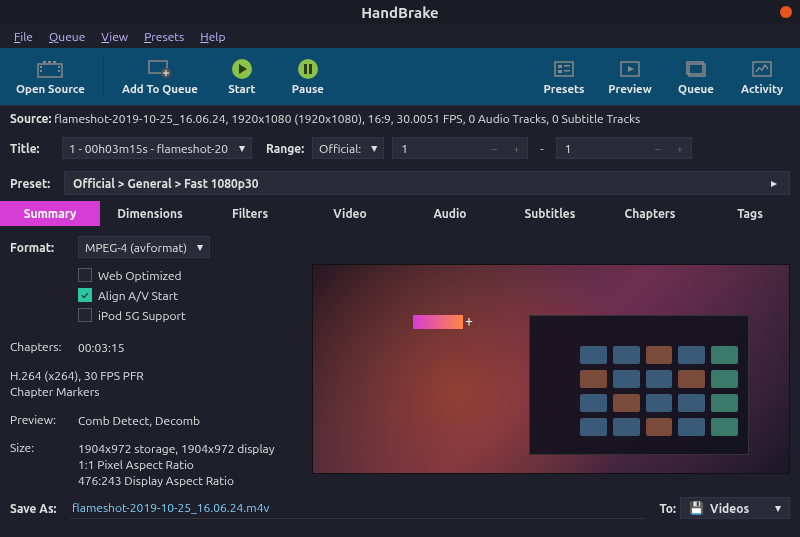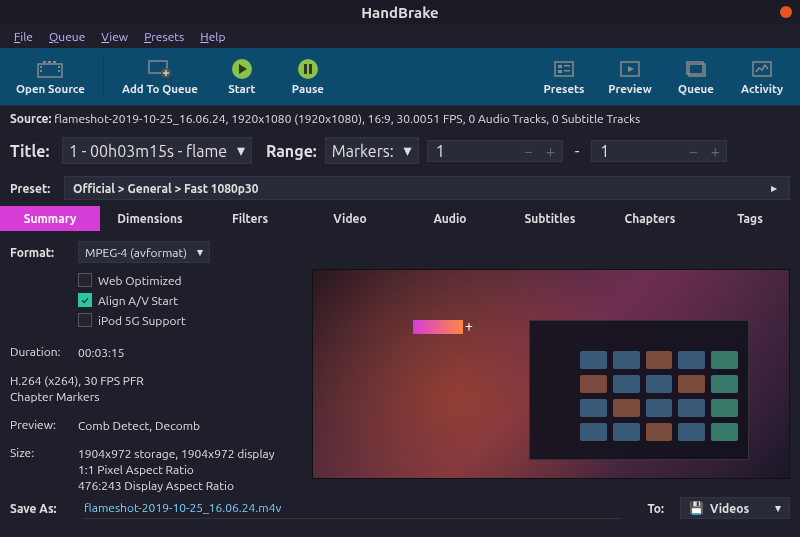--- a/index.html
+++ b/index.html
@@ -15,21 +15,21 @@
 
 .toolbar { height: 58px; display: flex; align-items: center; padding: 4px 6px; gap: 2px; background: #0c4a6e; border-bottom: 1px solid #2a2b38; }
 .tool-btn { display: flex; flex-direction: column; align-items: center; justify-content: center; padding: 4px 10px; min-width: 64px; cursor: default; font-weight: bold; font-size: 11.5px; color: #e8e8e8; }
 .tool-btn .ticon { width: 28px; height: 22px; display: flex; align-items: center; justify-content: center; margin-bottom: 2px; }
 .tool-spacer { flex: 1; }
 .tool-sep { width: 1px; height: 40px; background: #2f3040; margin: 0 6px; }
 
 .source-row { padding: 6px 10px; font-size: 12px; }
 .source-row b { font-weight: bold; }
 
-.row { display: flex; align-items: center; padding: 6px 10px; gap: 8px; font-size: 16px; }
+.row { display: flex; align-items: center; padding: 6px 10px; gap: 8px; font-size: 12px; }
 .label-b { font-weight: bold; min-width: 44px; }
 .select { background: #2a2b38; border: 1px solid #333546; padding: 3px 6px; display: flex; align-items: center; gap: 6px; }
 .select .chev { margin-left: 4px; }
 .seg { background: #2a2b38; border: 1px solid #333546; height: 22px; display: flex; align-items: center; }
 .seg .txt { padding: 0 8px; min-width: 90px; }
 .seg .btn { width: 22px; text-align: center; color: #666; }
 .dash { padding: 0 4px; }
 
 .preset-row { display: flex; align-items: center; padding: 6px 10px; gap: 10px; }
 .preset-bar { flex: 1; background: #2a2b38; border: 1px solid #333546; padding: 4px 8px; display: flex; align-items: center; }
@@ -58,21 +58,21 @@
 .preview { width: 100%; height: 210px; background: linear-gradient(135deg, #2a1820 0%, #4a2838 25%, #6a3048 50%, #3a2438 75%, #1a1828 100%); border: 1px solid #111; position: relative; overflow: hidden; }
 .preview::before { content:''; position:absolute; inset:0; background: radial-gradient(circle at 30% 60%, rgba(200,80,40,0.5), transparent 50%), radial-gradient(circle at 70% 40%, rgba(120,40,100,0.4), transparent 50%); }
 .preview-window { position: absolute; right: 40px; top: 50px; width: 220px; height: 140px; background: rgba(20,18,30,0.92); border: 1px solid #333; }
 .preview-grid { display: grid; grid-template-columns: repeat(5, 1fr); gap: 6px; padding: 30px 10px 10px 50px; }
 .preview-grid div { height: 18px; background: #3a5a7a; border-radius: 2px; }
 .preview-grid div:nth-child(3n) { background: #7a4a3a; }
 .preview-grid div:nth-child(5n) { background: #3a7a6a; }
 .preview-accent { position:absolute; left:100px; top:50px; width:50px; height:14px; background: linear-gradient(90deg,#d63cd6,#ff8844); }
 .preview-plus { position:absolute; left:152px; top:48px; color:#fff; font-size:14px; }
 
-.bottom { position: absolute; bottom: 12px; left: 0; right: 0; padding: 6px 10px; display: flex; align-items: center; gap: 16px; }
+.bottom { position: absolute; bottom: 12px; left: 0; right: 0; padding: 6px 10px; display: flex; align-items: center; gap: 4px; }
 .save-input { flex: 1; background: #1e1f2a; border: none; padding: 4px 2px; color: #7dd3fc; font-size: 12px; border-bottom: 1px solid #333; }
 .to-label { font-weight: bold; margin-left: 10px; }
 .dest { background: #2a2b38; border: 1px solid #333546; padding: 3px 8px; display: flex; align-items: center; gap: 6px; min-width: 110px; }
 .dest .disk { color: #4a8ad0; }
 
 svg { display: block; }
 </style>
 </head>
 <body>
 
@@ -181,21 +181,21 @@
 </div>
 
 <div class="row">
   <span class="label-b">Title:</span>
   <div class="select" style="width:190px">
     <span style="overflow:hidden;white-space:nowrap">1 - 00h03m15s - flameshot-2019-...</span>
     <span class="chev">▾</span>
   </div>
   <span class="label-b" style="min-width:auto;margin-left:6px">Range:</span>
   <div class="select">
-    <span>Markers:</span>
+    <span>Official:</span>
     <span class="chev">▾</span>
   </div>
   <div class="seg">
     <span class="txt">1</span>
     <span class="btn">−</span>
     <span class="btn">+</span>
   </div>
   <span class="dash">-</span>
   <div class="seg">
     <span class="txt">1</span>
@@ -240,21 +240,21 @@
       <div class="check">
         <span class="cbox checked">✓</span>
         <span>Align A/V Start</span>
       </div>
       <div class="check">
         <span class="cbox"></span>
         <span>iPod 5G Support</span>
       </div>
     </div>
     <div class="info-row">
-      <span class="info-label">Duration:</span>
+      <span class="info-label">Chapters:</span>
       <span class="info-val">00:03:15</span>
     </div>
     <div class="info-row">
       <span class="info-val" style="white-space:pre-line">H.264 (x264), 30 FPS PFR
 Chapter Markers</span>
     </div>
     <div class="info-row">
       <span class="info-label">Preview:</span>
       <span class="info-val">Comb Detect, Decomb</span>
     </div>

